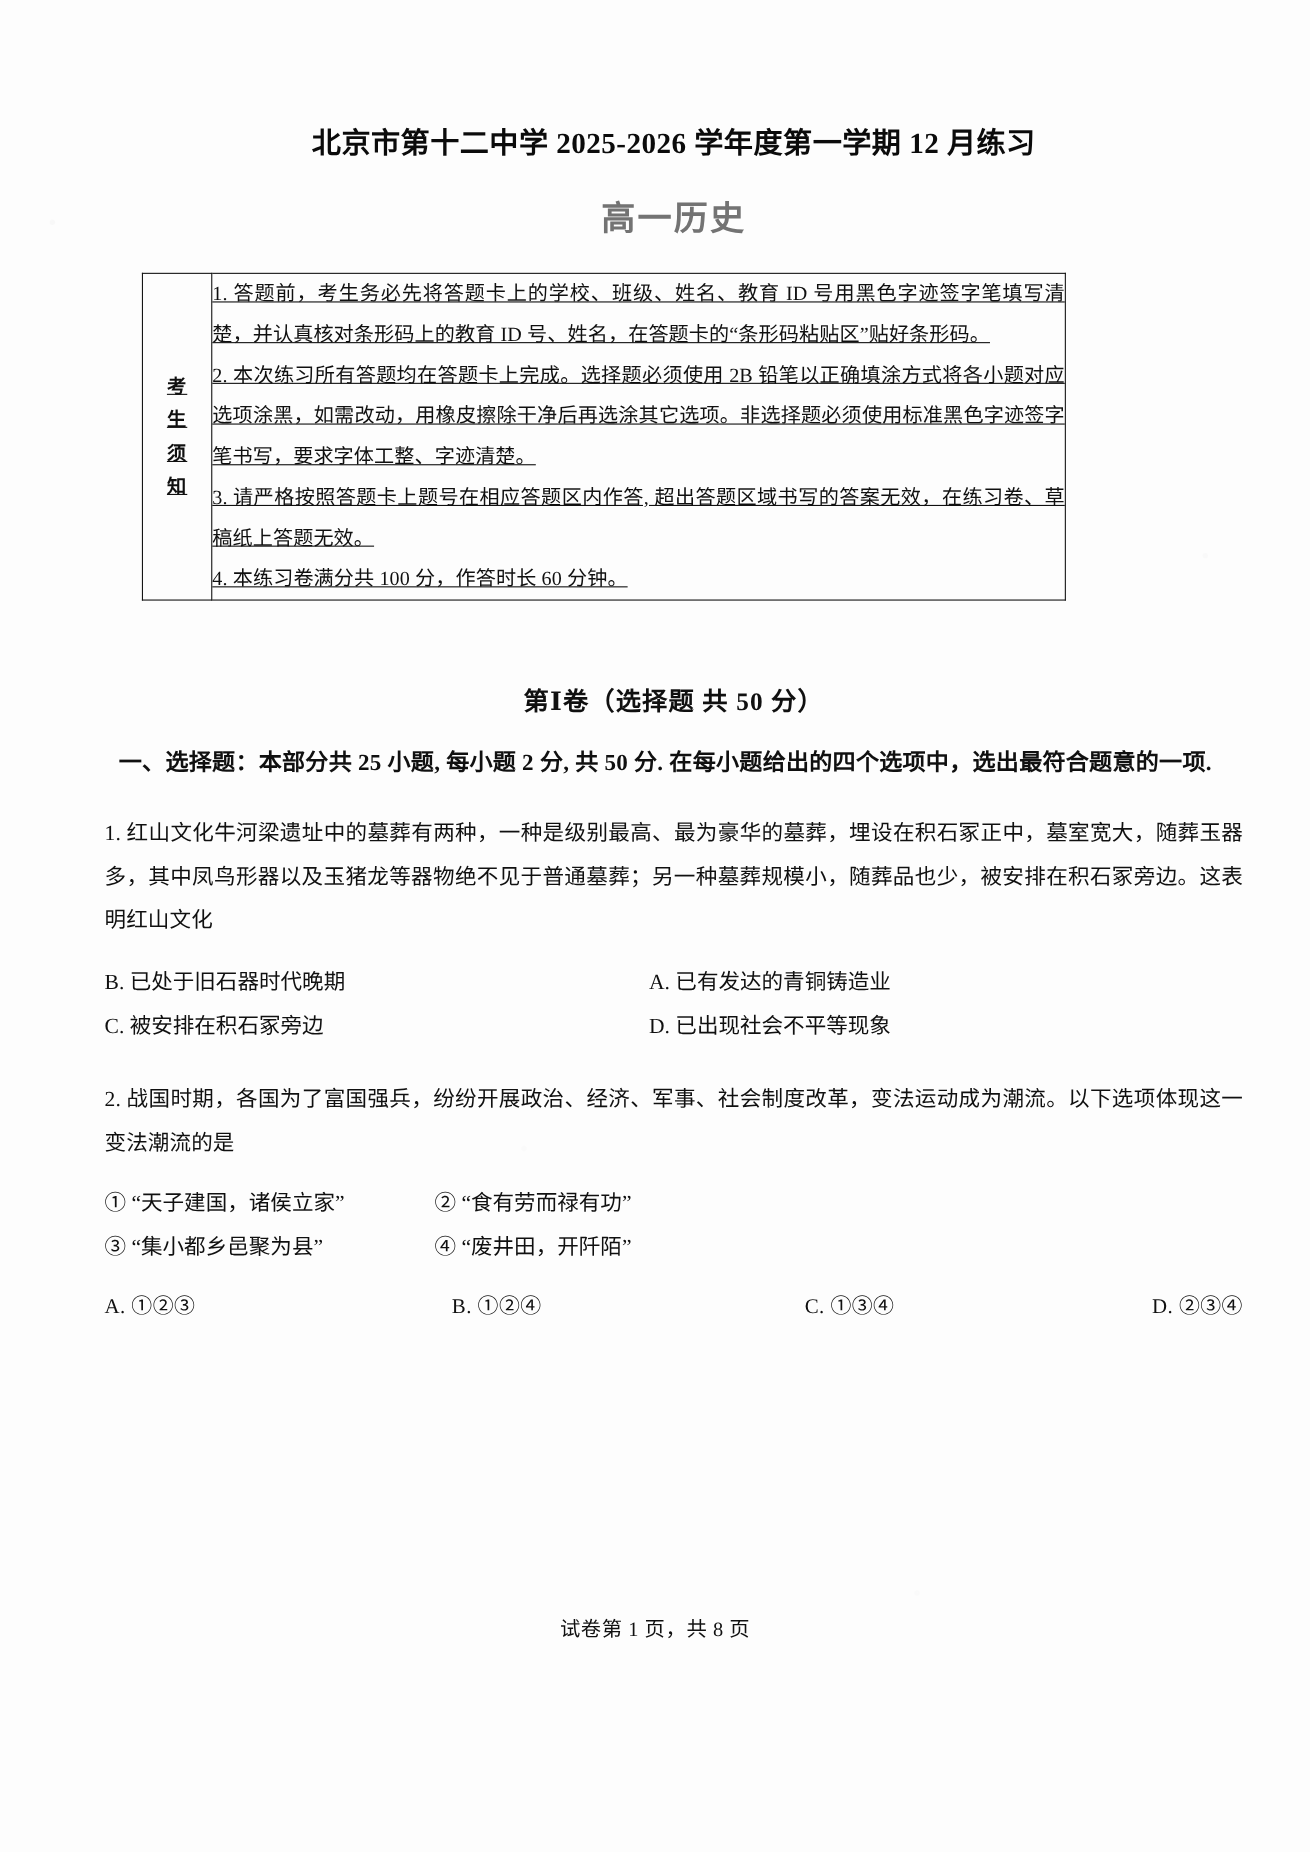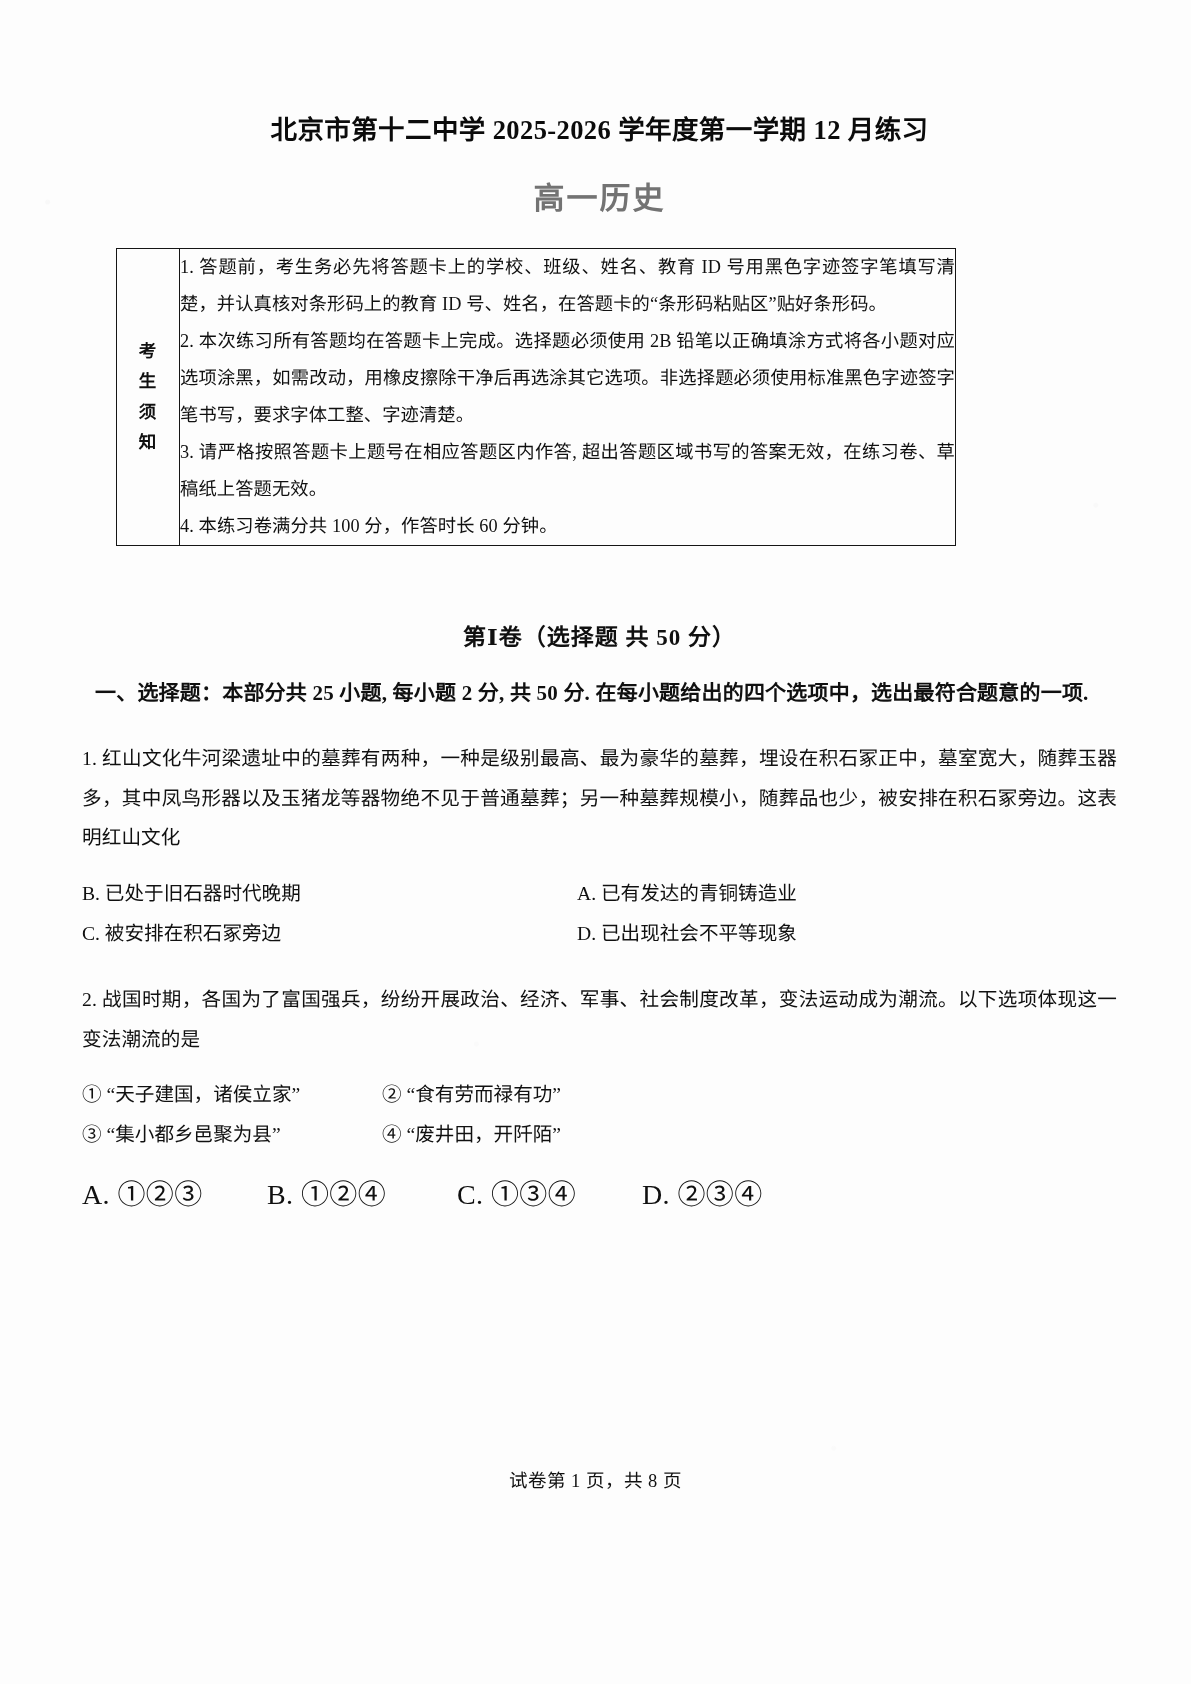--- a/index.html
+++ b/index.html
@@ -29,21 +29,21 @@
     left: 0; top: 0; right: 0; bottom: 0;
     background:
       radial-gradient(circle at 4% 12%, rgba(0,0,0,0.018) 0 2px, transparent 3px),
       radial-gradient(circle at 92% 30%, rgba(0,0,0,0.015) 0 2px, transparent 3px),
       radial-gradient(circle at 40% 62%, rgba(0,0,0,0.012) 0 2px, transparent 3px),
       radial-gradient(circle at 70% 86%, rgba(0,0,0,0.012) 0 2px, transparent 3px);
     pointer-events: none;
   }
   .sheet {
     position: absolute;
-    left: 82px;
+    left: 95px;
     top: 0;
     width: 1035px;
     height: 1588px;
   }
 
   
   .doc-title {
     margin: 0;
     padding-top: 108px;
     text-align: center;
@@ -67,20 +67,21 @@
   .notice-table {
     margin: 30px 0 0 34px;
     width: 840px;
     border-collapse: collapse;
     border: 1.6px solid #151515;
   }
   .notice-table td {
     border: 1.6px solid #151515;
     vertical-align: middle;
     padding: 0;
+    text-decoration: underline;
   }
   .notice-label {
     width: 62px;
     text-align: center;
     font-size: 17.5px;
     font-weight: bold;
     line-height: 1.75;
     letter-spacing: 1px;
     padding: 6px 4px;
   }
@@ -136,22 +137,23 @@
     font-size: 19.6px;
     line-height: 2.05;
   }
   .options-2col .optrow { display: flex; }
   .options-2col .optrow > span { flex: none; }
   .options-2col .optrow > span:first-child { width: 495px; }
 
   .options-4col {
     margin-top: 16px;
     display: flex;
-    font-size: 28px;
+    font-size: 19px;
     letter-spacing: 0.4px;
+    justify-content: space-between;
   }
   .options-4col > span { flex: none; }
   .options-4col > span:nth-child(1) { width: 185px; }
   .options-4col > span:nth-child(2) { width: 190px; }
   .options-4col > span:nth-child(3) { width: 185px; }
 
   
   .page-footer {
     position: absolute;
     left: 0;

